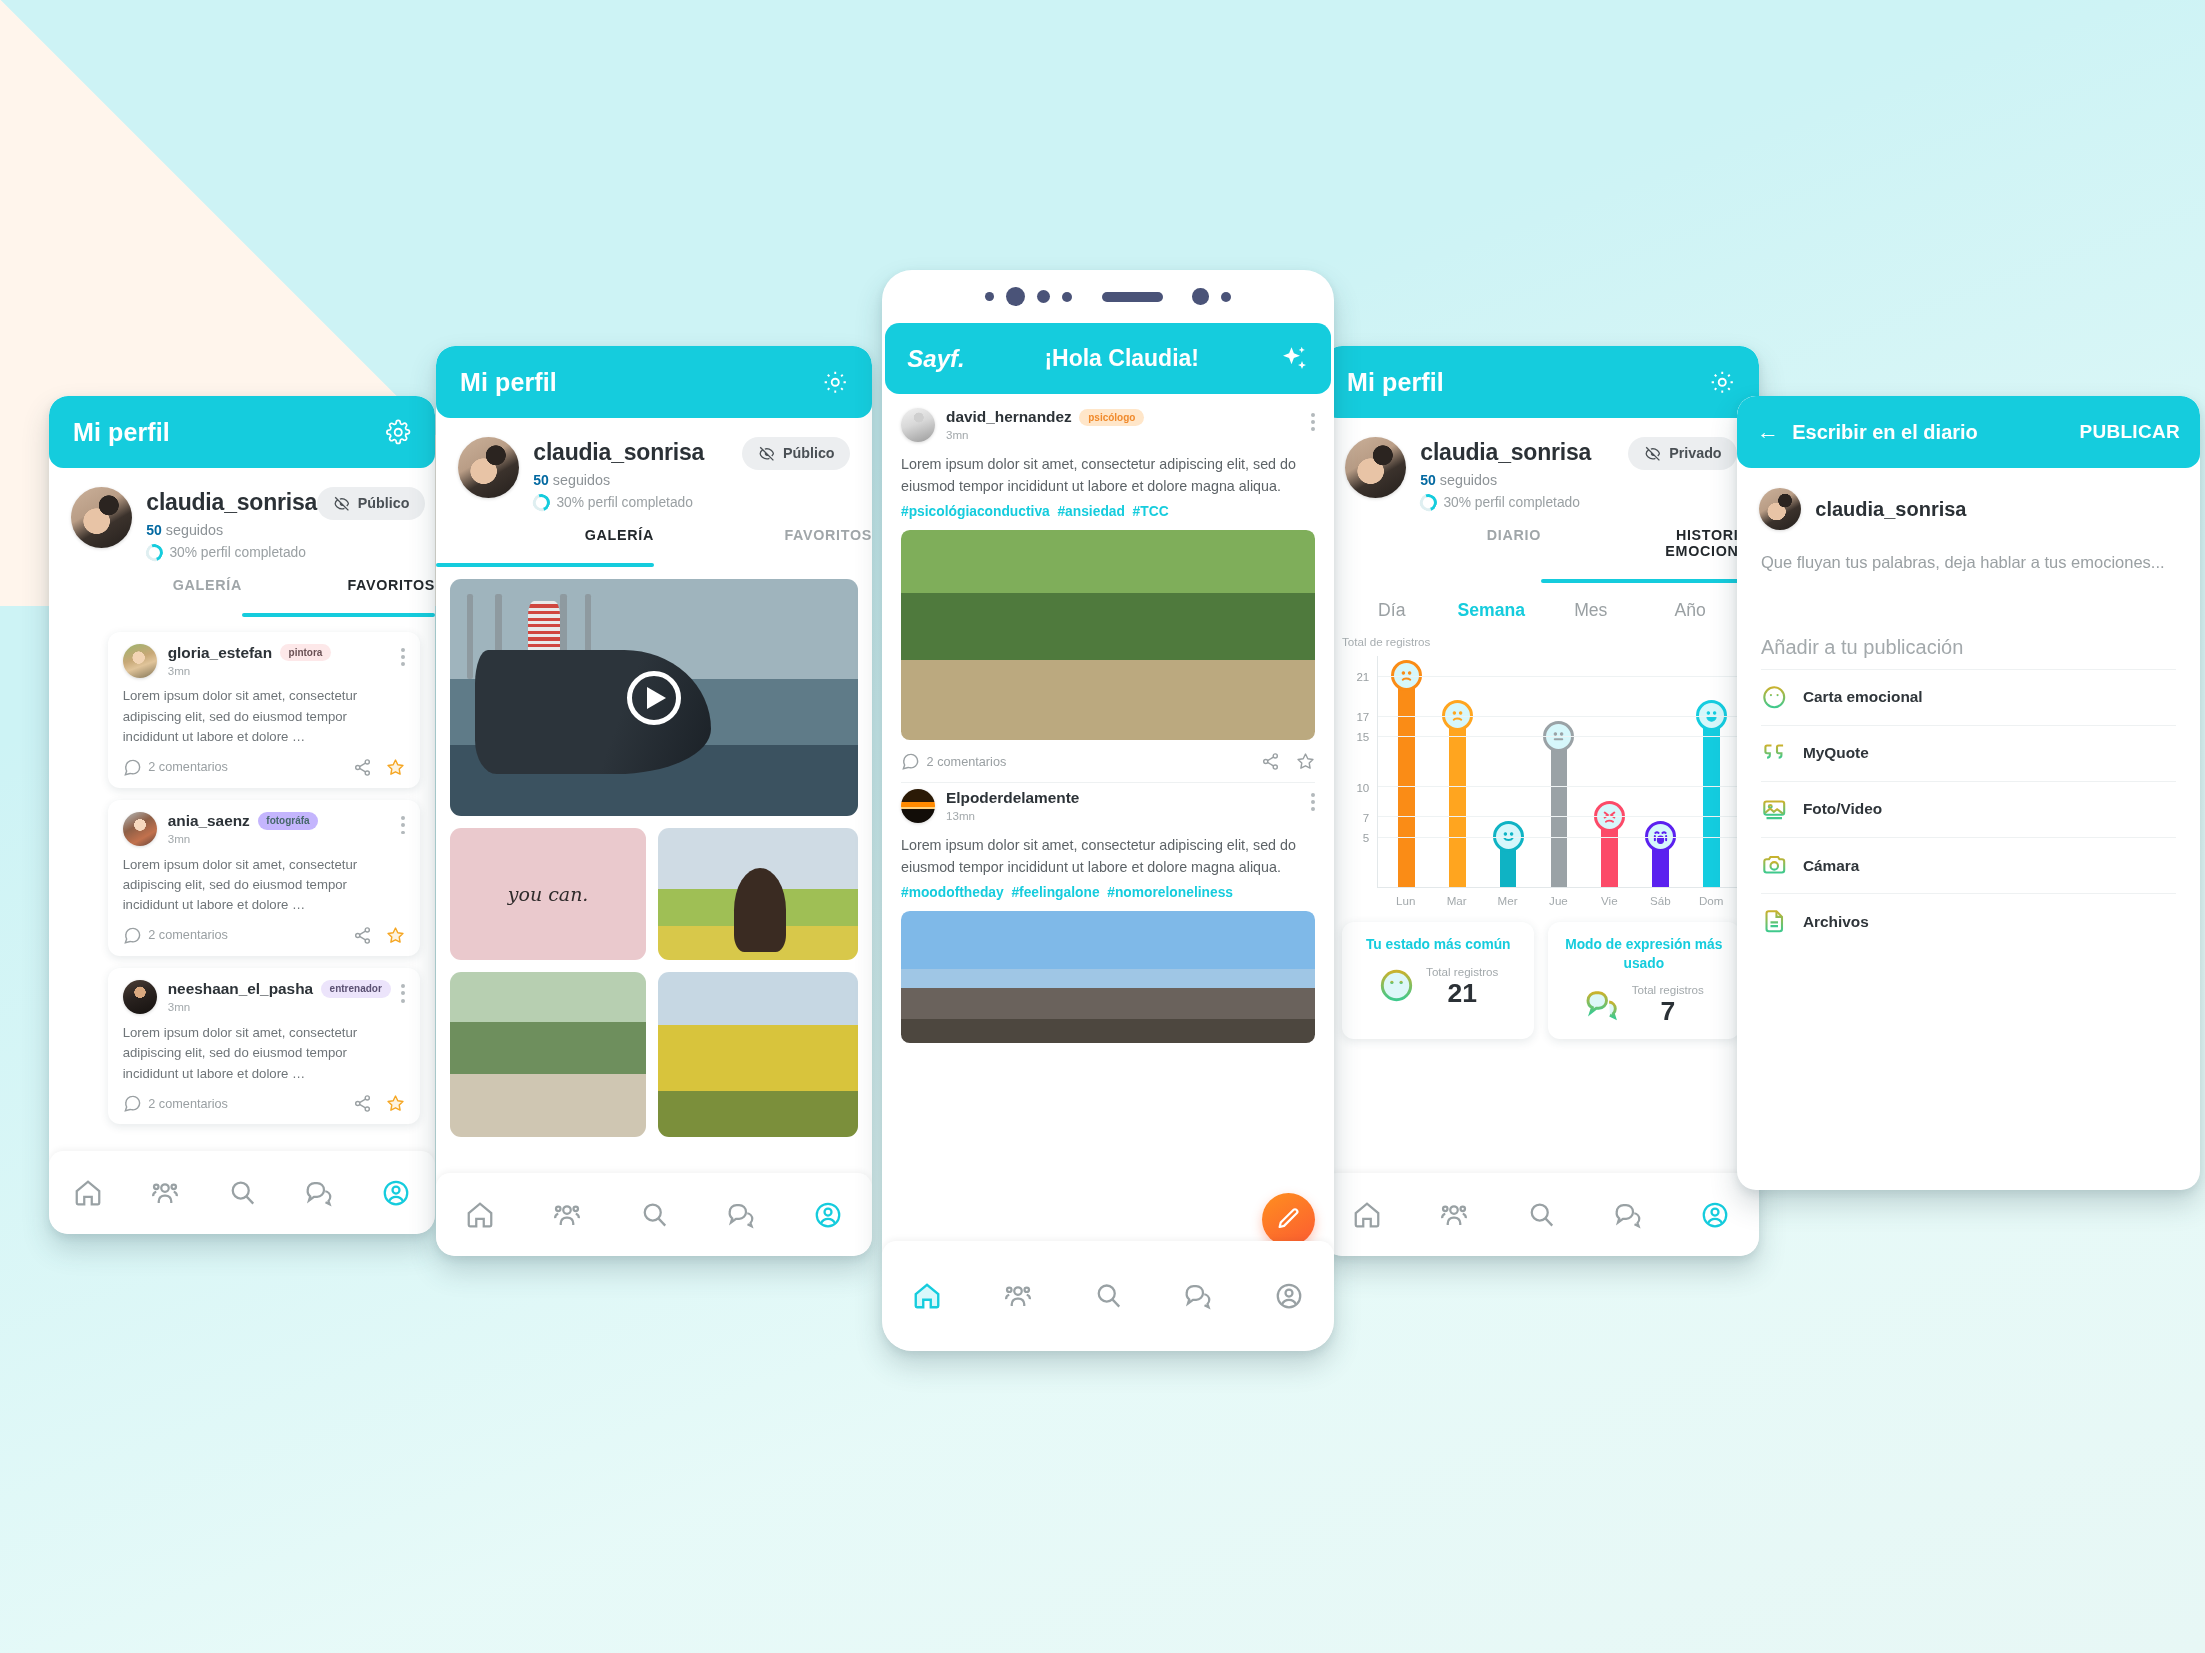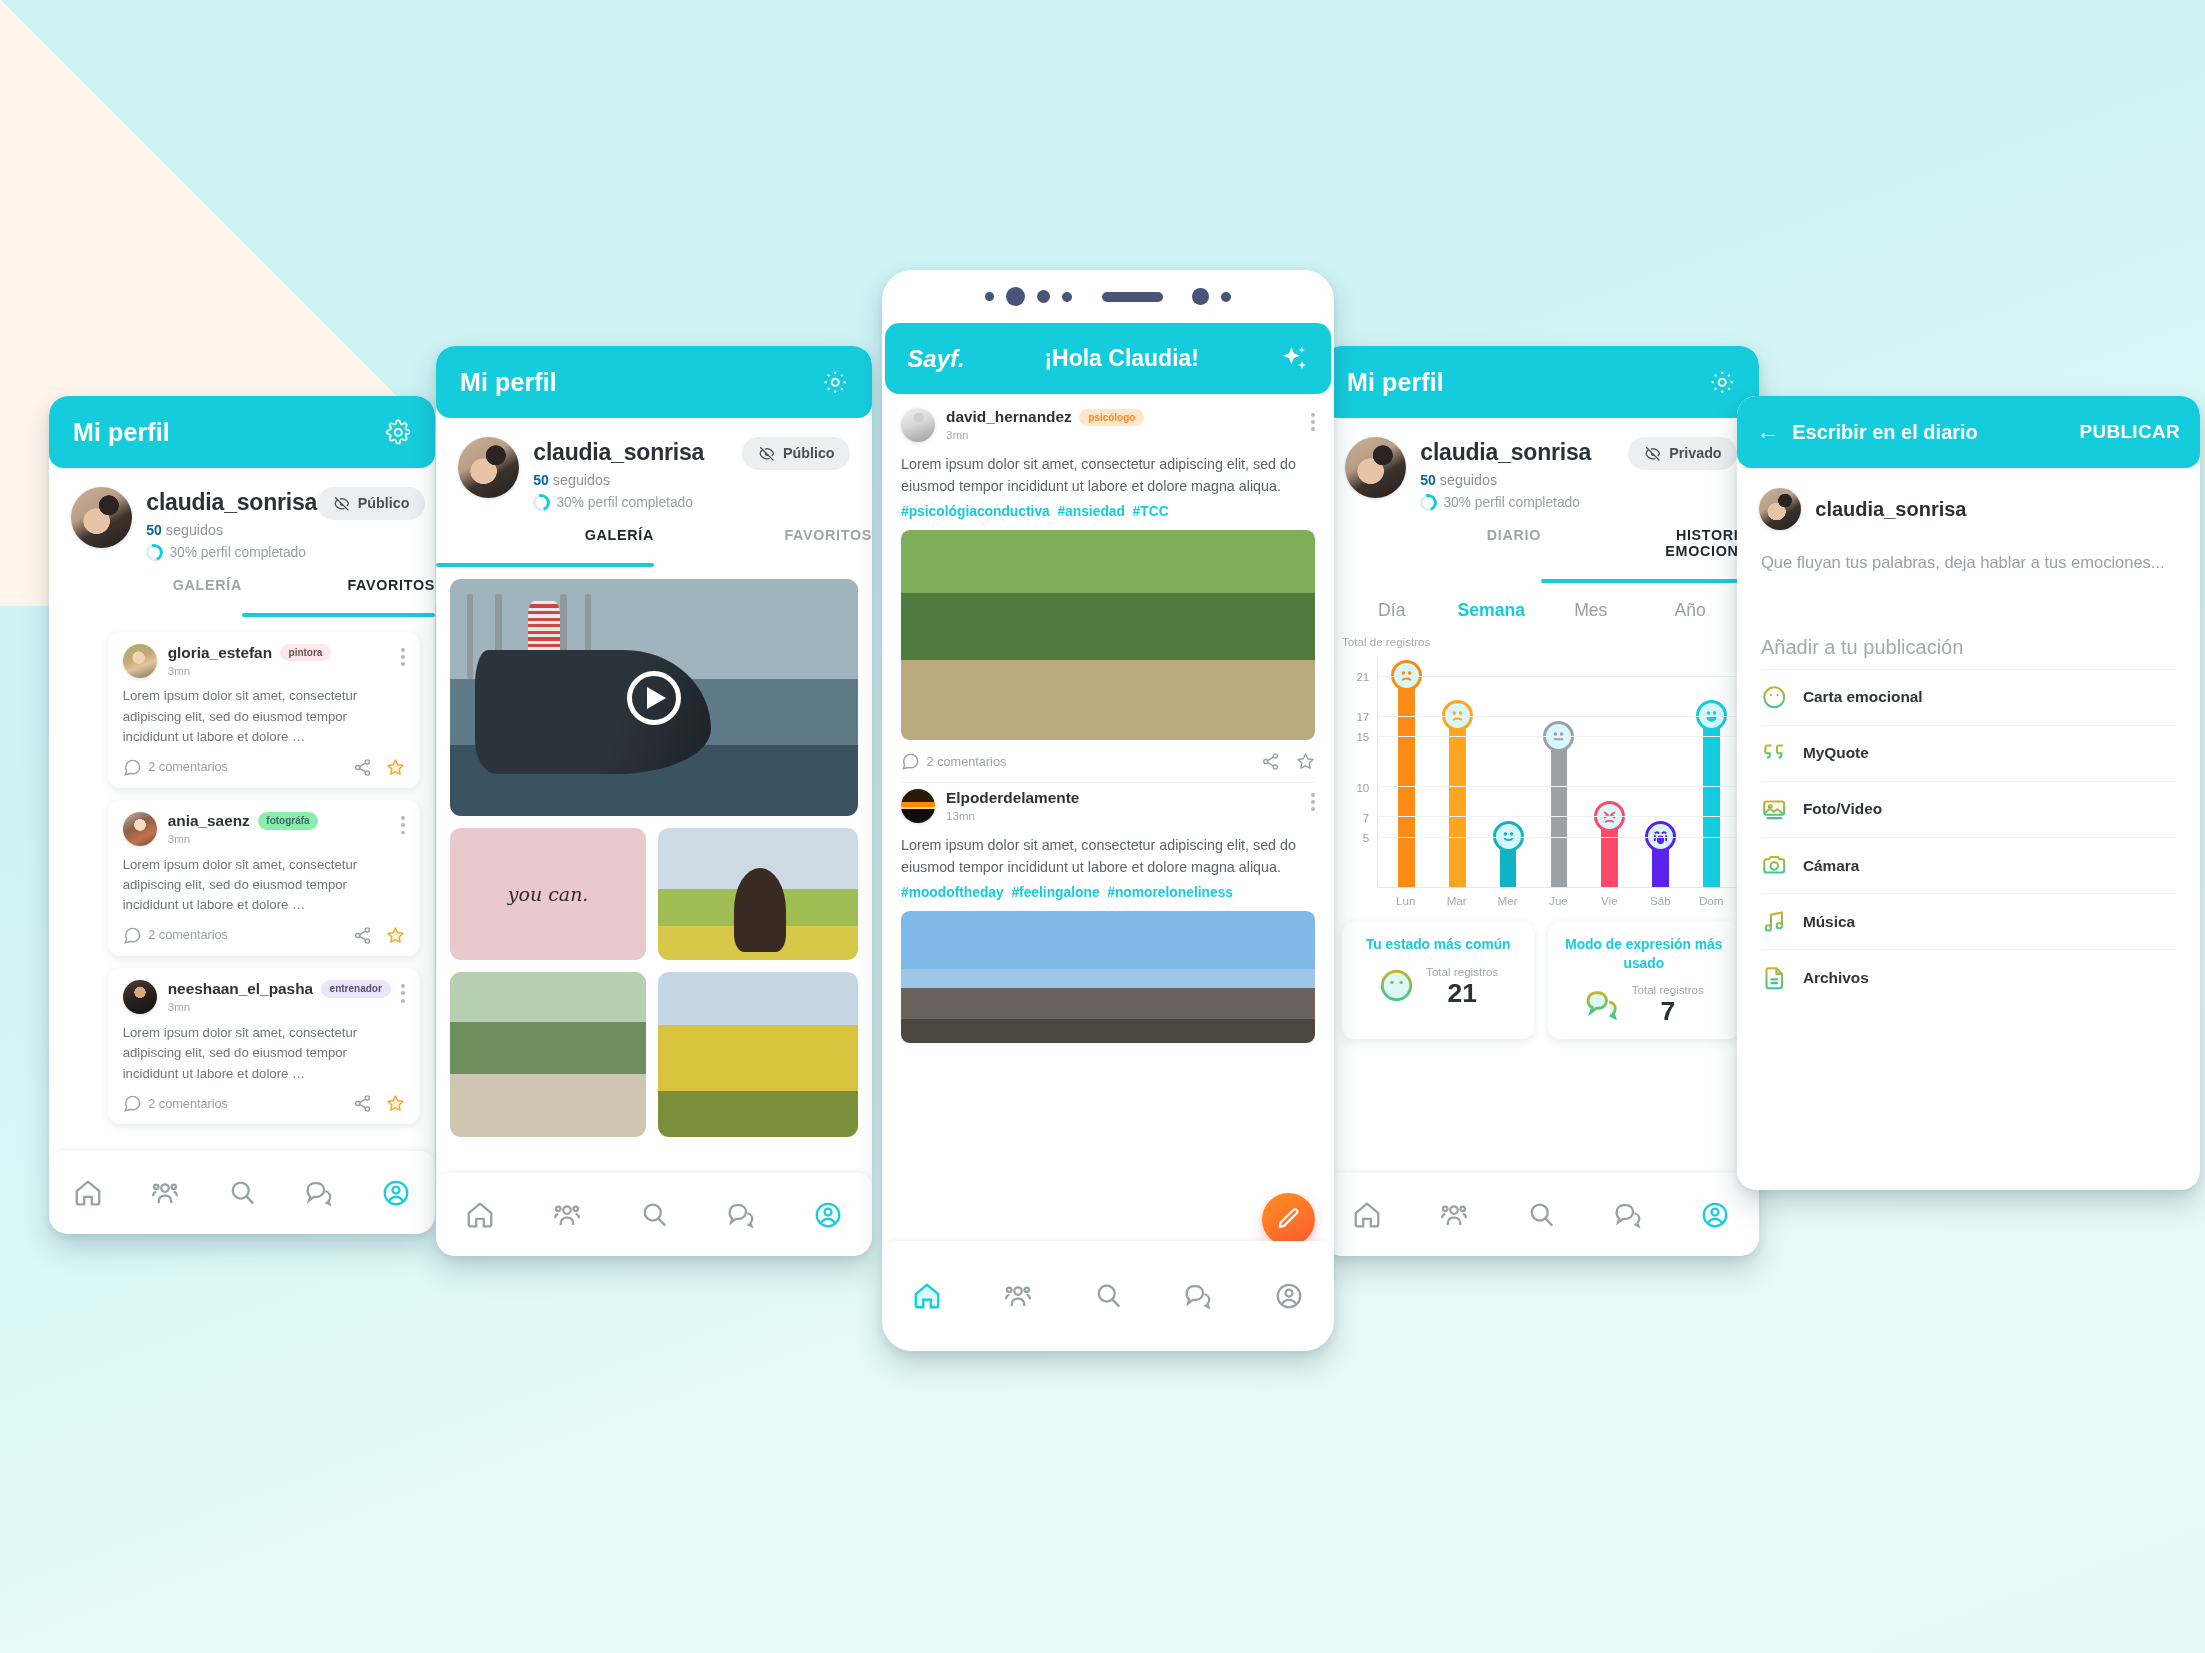--- a/index.html
+++ b/index.html
@@ -100,21 +100,21 @@
   
   .fav-list { padding: 14.3px 15.4px; display:flex; flex-direction:column; gap:12px;margin-left:44px; }
   .fav-card { background:#fff; border-radius:12px; box-shadow:0 2.2px 8.8px rgba(30,60,70,.10); padding:12px 14.3px 11px 14.3px; }
   .fav-head { display:flex; align-items:flex-start; }
   .fav-head .avatar { width:34px; height:34px; }
   .fav-names { margin-left:11px; }
   .fav-row1 { display:flex; align-items:center; gap:7.7px; }
   .fav-user { font-size:15.4px; font-weight:700; color:#2c3237; }
   .chip { font-size:10px; padding:3.3px 8.8px; border-radius:551px; font-weight:700; }
   .chip.pintora { background:#fde8e9; color:#6a5155; }
-  .chip.fotografa { background:#86efac; color:#47686b; }
+  .chip.fotografa { background:#c4b5fd; color:#47686b; }
   .chip.entrenador { background:#ece4fb; color:#5a5072; }
   .chip.psicologo { background:#ffe6c9; color:#f08a2c; }
   .fav-time { font-size:11.6px; color:#a3a9ac; margin-top:2.2px; }
   .kebab { margin-left:auto; display:flex; flex-direction:column; gap:3.3px; padding-top:4.4px; }
   .kebab i { width:3.9px; height:3.9px; border-radius:50%; background:#b3b9bc; display:block; }
   .fav-body { font-size:13.2px; line-height:1.55; color:#6f7579; margin-top:8.8px; }
   .fav-foot { display:flex; align-items:center; margin-top:10px; }
   .fav-foot .cmt { display:flex; align-items:center; gap:6.6px; font-size:12.7px; color:#9aa0a3; }
   .fav-foot .acts { margin-left:auto; display:flex; align-items:center; gap:14.3px; }
   .ico { width:19px; height:19px; display:block; }
@@ -850,36 +850,20 @@
                   <stop offset="1" stop-color="#3fc98d"></stop>
                 </linearGradient>
               </defs>
               <path d="M3 8.5A2 2 0 0 1 5 6.5h2.3l1.3-2h6.8l1.3 2H19a2 2 0 0 1 2 2v8a2 2 0 0 1-2 2H5a2 2 0 0 1-2-2z"></path>
               <circle cx="12" cy="12.6" r="3.4"></circle>
             </svg>
         </span>
         <span class="t">Cámara</span>
       </div>
 
-      <div class="d-item">
-        <span class="gico">
-          <svg viewBox="0 0 24 24" fill="none" stroke="url(#dg5)" stroke-width="1.9">
-              <defs>
-                <linearGradient id="dg5" x1="0" y1="0" x2="0" y2="1">
-                  <stop offset="0" stop-color="#c9b22e"></stop>
-                  <stop offset="1" stop-color="#3fc98d"></stop>
-                </linearGradient>
-              </defs>
-              <path d="M9 18V6l10-2v12"></path>
-              <circle cx="6.6" cy="18" r="2.4"></circle>
-              <circle cx="16.6" cy="16" r="2.4"></circle>
-            </svg>
-        </span>
-        <span class="t">Música</span>
-      </div>
 
       <div class="d-item">
         <span class="gico">
           <svg viewBox="0 0 24 24" fill="none" stroke="url(#dg6)" stroke-width="1.9">
               <defs>
                 <linearGradient id="dg6" x1="0" y1="0" x2="0" y2="1">
                   <stop offset="0" stop-color="#c9b22e"></stop>
                   <stop offset="1" stop-color="#3fc98d"></stop>
                 </linearGradient>
               </defs>

